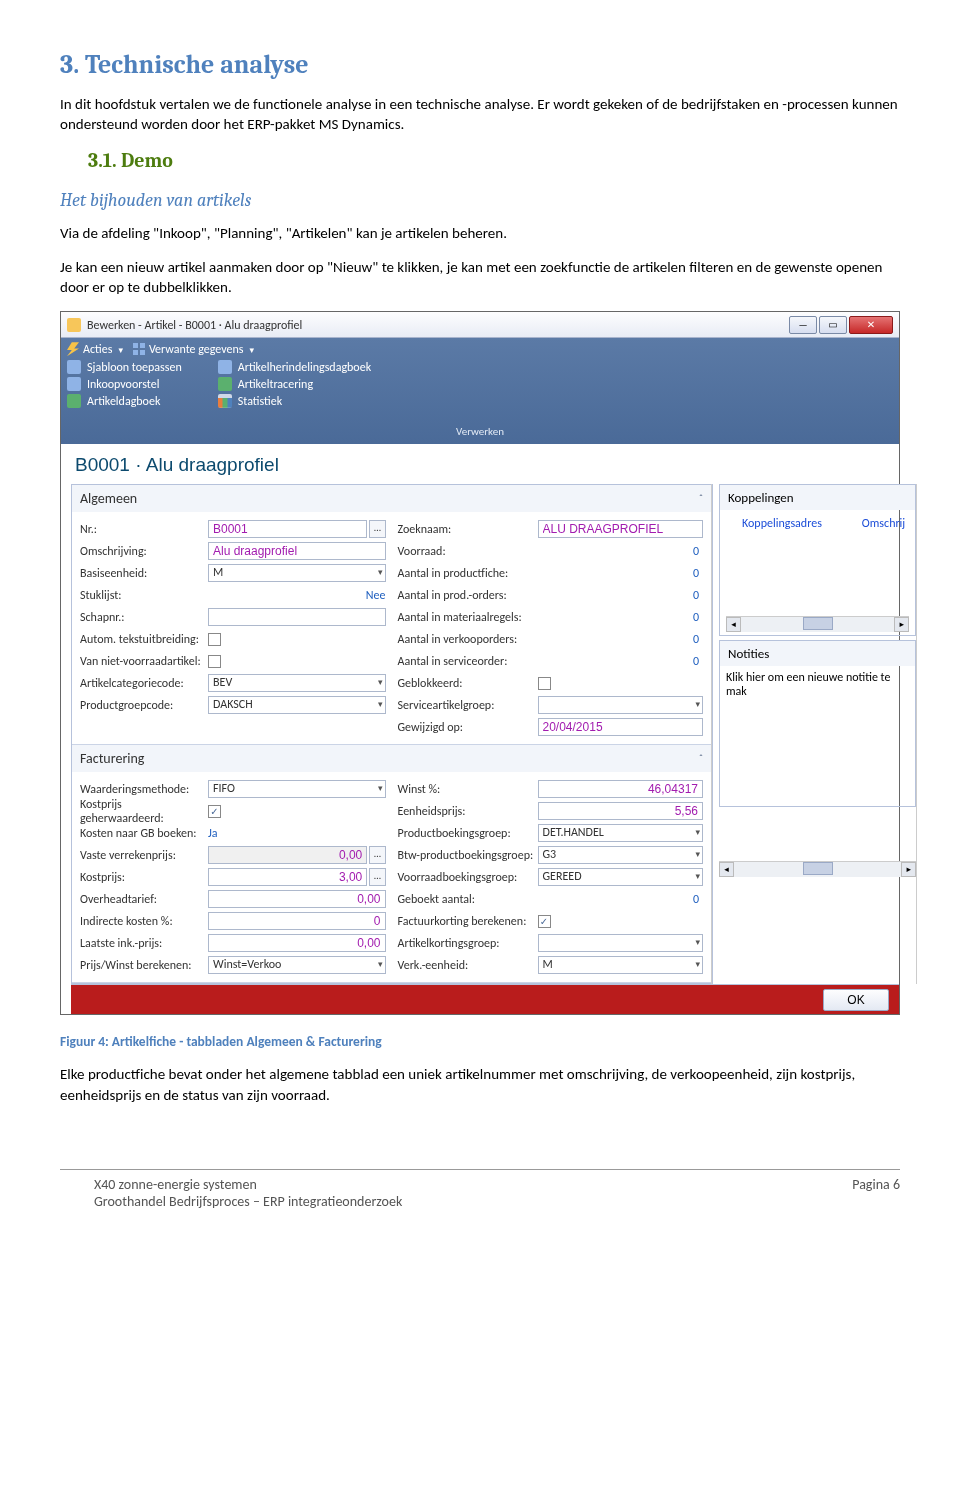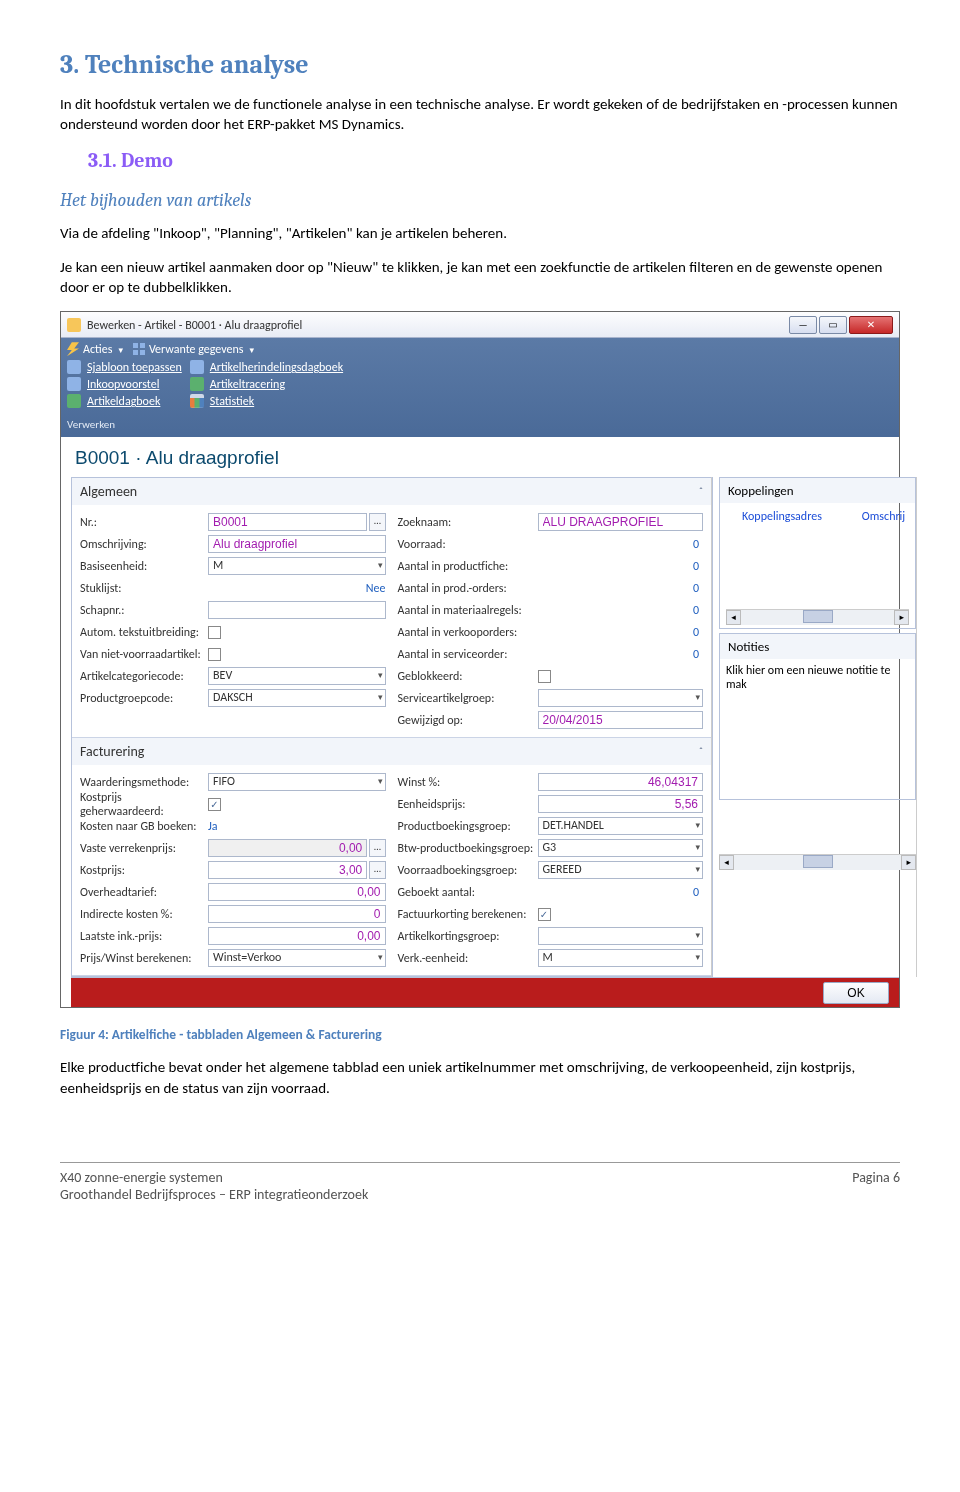--- a/index.html
+++ b/index.html
@@ -1,20 +1,20 @@
 <!DOCTYPE html>
 <html><head>
 <meta charset="utf-8">
 <style>
   * { box-sizing: border-box; margin: 0; padding: 0; }
   body { font-family: Calibri, Arial, sans-serif; background: #fff; width: 960px; margin: 0 auto; color: #000; font-size: 14px; }
   .page { padding: 50px 60px 20px 60px; }
   h1 { color: #4f81bd; font-size: 26px; font-weight: bold; font-family: Cambria, serif; margin-bottom: 14px; }
   .para { font-size: 15px; line-height: 1.35; margin-bottom: 14px; }
-  h2 { color: #8b5cf6; font-size: 20px; font-weight: bold; font-family: Cambria, serif; margin: 8px 0 18px 28px; }
+  h2 { color: #4d7c0f; font-size: 20px; font-weight: bold; font-family: Cambria, serif; margin: 8px 0 18px 28px; }
   h3 { color: #4f81bd; font-size: 18px; font-style: italic; font-family: Cambria, serif; font-weight: normal; margin-bottom: 12px; }
 
   
   .screenshot { border: 1px solid #666; margin: 10px 0 18px 0; position: relative; font-size: 11px; }
   .titlebar { background: linear-gradient(#fdfdfe, #e8ecf5); height: 26px; display: flex; align-items: center; padding: 0 6px; border-bottom: 1px solid #a8b4cd; }
   .ti-icon { width: 14px; height: 14px; background: #f7c65a; border-radius: 2px; margin-right: 6px; }
   .title-text { font-size: 12px; color: #333; flex: 1; }
   .win-btns { display: flex; gap: 2px; }
   .wb { width: 28px; height: 18px; border: 1px solid #7a8aa6; border-radius: 2px; background: linear-gradient(#f5f7fb,#d7def0); display:flex; align-items:center; justify-content:center; font-size: 10px;}
   .wb.close { background: linear-gradient(#e57373,#c62828); color:#fff; border-color:#8b1a1a; width: 44px;}
@@ -22,27 +22,27 @@
   .ribbon { background: linear-gradient(#5b7aa6,#4a6a98); color: #fff; padding: 4px 6px 6px 6px; }
   .ribbon-row1 { display:flex; align-items:center; gap:10px; padding-bottom: 4px;}
   .rb-item { display:flex; align-items:center; gap:4px; font-size: 12px;}
   .lightning { width:12px; height:14px; background:#f7c348; clip-path: polygon(40% 0,100% 0,60% 45%,100% 45%,0 100%,40% 55%,0 55%); }
   .chev::after { content:"▾"; font-size: 9px; margin-left:2px;}
   .grid-icon { width:12px; height:12px; display:inline-block; background:
     linear-gradient(#8fb3e6,#8fb3e6) 0 0/5px 5px no-repeat,
     linear-gradient(#8fb3e6,#8fb3e6) 7px 0/5px 5px no-repeat,
     linear-gradient(#8fb3e6,#8fb3e6) 0 7px/5px 5px no-repeat,
     linear-gradient(#8fb3e6,#8fb3e6) 7px 7px/5px 5px no-repeat;}
-  .ribbon-grid { display:flex; gap: 8px; text-decoration: underline; }
+  .ribbon-grid { display:flex; gap: 36px; }
   .rcol { display:flex; flex-direction:column; gap:3px;}
   .rc-item { display:flex; align-items:center; gap:6px; font-size: 12px;}
   .rc-item .ic { width:14px; height:14px; background:#8fb3e6; border-radius:2px;}
   .rc-item .ic.green { background:#5bb06e;}
   .rc-item .ic.chart { background: linear-gradient(90deg,#e87d3e 0 4px,#5bb06e 5px 9px,#4f81bd 10px 14px) bottom/100% 70% no-repeat, #cfd8e8;}
-  .ribbon-label { text-align:left; font-size:11px; margin-top:10px; color:#e2eaf5;}
+  .ribbon-label { text-align:center; font-size:11px; margin-top:17px; color:#e2eaf5;}
 
   .content { background:#fff; padding: 8px 0 0 10px; }
   .doc-title { font-size: 19px; color:#0c4a6e; padding: 2px 4px 8px 4px; font-family: "Segoe UI", Arial;}
 
   .cols { display:flex; }
   .leftcol { flex: 0 0 640px; border:1px solid #b6c2db; border-right:none; }
   .rightcol { flex: 1; border-left: 1px solid #b6c2db; }
   .vscroll { width: 16px; background: #e9ecef; border-left: 1px solid #ccc; }
 
   .section { border-bottom: 1px solid #cbd4e6; }
@@ -71,21 +71,21 @@
   .hsb { height:15px; display:flex; align-items:center; border-top:1px solid #ccc;}
   .hsb .ar { width:15px; height:15px; background:#e4e8ef; border:1px solid #bbb; font-size:9px; text-align:center; line-height:12px;}
   .hsb .track { flex:1; background:#edf0f4; height:15px;}
   .hsb .thumb { width:30px; height:13px; background:#c7d1e4; border:1px solid #9aa9c6; margin:0 auto;}
 
   .bottombar { height:30px; border-top:1px solid #b6c2db; display:flex; justify-content:flex-end; align-items:center; padding-right: 10px; background:#b91c1c;}
   .okbtn { border:1px solid #9aa9c6; background:linear-gradient(#fdfdfe,#e4e9f3); height:22px; width:66px; font-size:12px; border-radius:2px;}
 
   .caption { color:#4f81bd; font-size: 13.5px; font-weight: bold; margin: 6px 0 14px 0; }
 
-  .footer { display:flex; justify-content:space-between; padding: 0 60px 20px 60px; font-size: 14px; color:#555; border-top: none; }
+  .footer { display:flex; justify-content:space-between; padding: 0 60px 20px 60px; font-size: 14px; color:#555; border-top: none; margin-left: 34px; }
   .footer .l { text-align:left;}
   .footer .r { text-align:right;}
   hr.fhr { margin: 30px 60px 6px 60px; border:none; border-top:1px solid #999;}
 </style>
 </head>
 <body>
 
 <div class="page">
   <h1>3. Technische analyse</h1>
   <p class="para">In dit hoofdstuk vertalen we de functionele analyse in een technische analyse. Er wordt gekeken of de bedrijfstaken en -processen kunnen ondersteund worden door het ERP-pakket MS Dynamics.</p>

